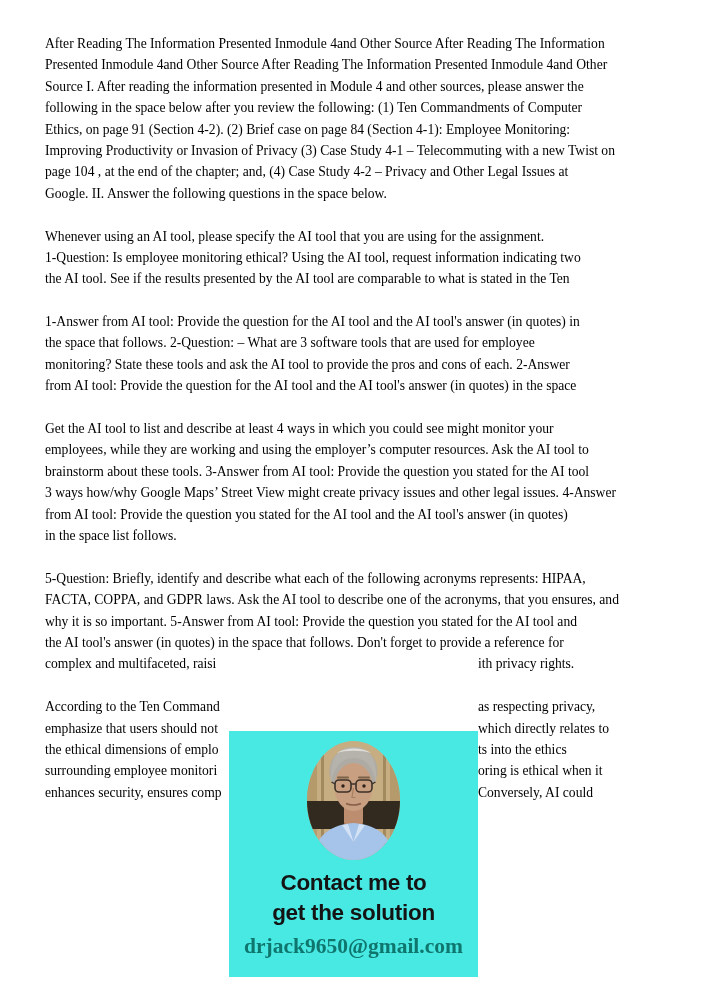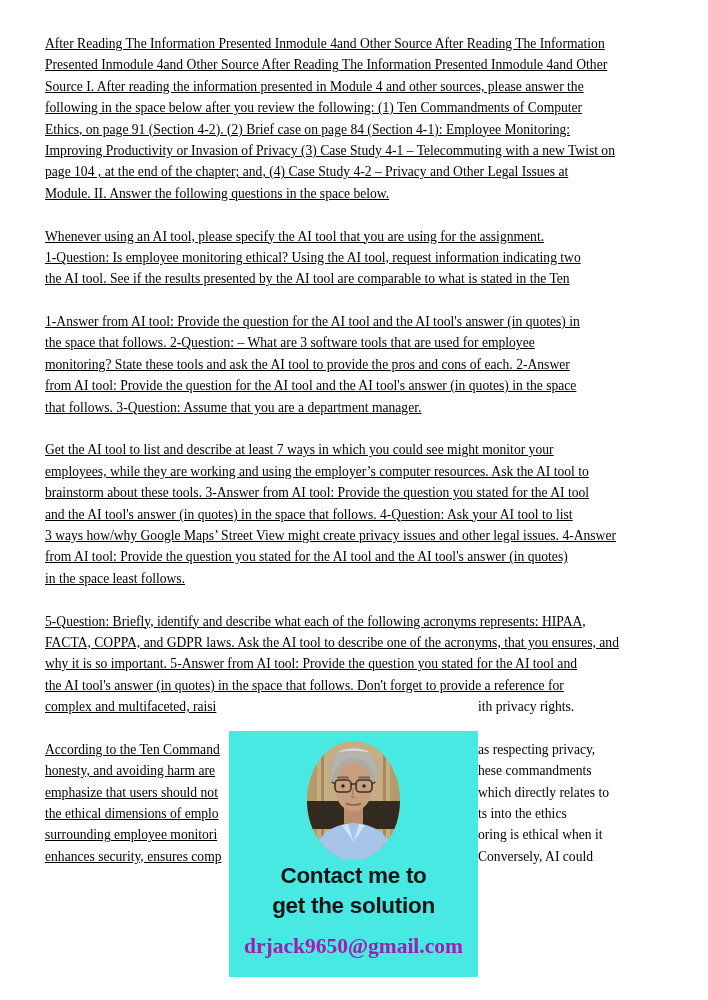--- a/index.html
+++ b/index.html
@@ -10,21 +10,21 @@
     overflow: hidden;
     font-family: "Liberation Serif", serif;
   }
   .text-col {
     position: absolute;
     left: 45px; top: 33px;
     width: 625px;
     font-size: 13.6px;
     color: #000000;
   }
-  .para { margin: 0 0 21.4px 0; text-decoration: underline; }
+  .para { margin: 0 0 21.4px 0; }
   .line {
     white-space: nowrap;
     height: 21.4px;
     line-height: 21.4px;
     position: relative;
   }
   .frag-left { white-space: nowrap; }
   .frag-right {
     position: absolute;
     left: 433px; top: 0;
@@ -39,21 +39,21 @@
   .photo {
     position: absolute;
     left: 78px; top: 10px;
     width: 93px; height: 119px;
     border-radius: 50%;
     overflow: hidden;
   }
   .photo svg { display: block; }
   .headline {
     position: absolute;
-    top: 130px; left: 0;
+    top: 137px; left: 0;
     width: 100%;
     text-align: center;
     font-family: "Liberation Sans", sans-serif;
     font-weight: bold;
     font-size: 22.5px;
     line-height: 30px;
     letter-spacing: -0.3px;
     color: #141414;
   }
   .email {
@@ -75,53 +75,50 @@
 
   <div class="text-col" style="color: rgb(0, 0, 0);">
       <div class="para">
         <div class="line">After Reading The Information Presented Inmodule 4and Other Source After Reading The Information</div>
         <div class="line">Presented Inmodule 4and Other Source After Reading The Information Presented Inmodule 4and Other</div>
         <div class="line">Source I. After reading the information presented in Module 4 and other sources, please answer the</div>
         <div class="line">following in the space below after you review the following: (1) Ten Commandments of Computer</div>
         <div class="line">Ethics, on page 91 (Section 4-2). (2) Brief case on page 84 (Section 4-1): Employee Monitoring:</div>
         <div class="line">Improving Productivity or Invasion of Privacy (3) Case Study 4-1 – Telecommuting with a new Twist on</div>
         <div class="line">page 104 , at the end of the chapter; and, (4) Case Study 4-2 – Privacy and Other Legal Issues at</div>
-        <div class="line">Module. II. Answer the following questions in the space below.</div>
+        <div class="line">Google. II. Answer the following questions in the space below.</div>
       </div>
       <div class="para">
         <div class="line">Whenever using an AI tool, please specify the AI tool that you are using for the assignment.</div>
         <div class="line">1-Question: Is employee monitoring ethical? Using the AI tool, request information indicating two</div>
         <div class="line">the AI tool. See if the results presented by the AI tool are comparable to what is stated in the Ten</div>
       </div>
       <div class="para">
         <div class="line">1-Answer from AI tool: Provide the question for the AI tool and the AI tool's answer (in quotes) in</div>
         <div class="line">the space that follows. 2-Question: – What are 3 software tools that are used for employee</div>
         <div class="line">monitoring? State these tools and ask the AI tool to provide the pros and cons of each. 2-Answer</div>
         <div class="line">from AI tool: Provide the question for the AI tool and the AI tool's answer (in quotes) in the space</div>
-        <div class="line">that follows. 3-Question: Assume that you are a department manager.</div>
       </div>
       <div class="para">
-        <div class="line">Get the AI tool to list and describe at least 7 ways in which you could see might monitor your</div>
+        <div class="line">Get the AI tool to list and describe at least 4 ways in which you could see might monitor your</div>
         <div class="line">employees, while they are working and using the employer’s computer resources. Ask the AI tool to</div>
         <div class="line">brainstorm about these tools. 3-Answer from AI tool: Provide the question you stated for the AI tool</div>
-        <div class="line">and the AI tool's answer (in quotes) in the space that follows. 4-Question: Ask your AI tool to list</div>
         <div class="line">3 ways how/why Google Maps’ Street View might create privacy issues and other legal issues. 4-Answer</div>
         <div class="line">from AI tool: Provide the question you stated for the AI tool and the AI tool's answer (in quotes)</div>
-        <div class="line">in the space least follows.</div>
+        <div class="line">in the space list follows.</div>
       </div>
       <div class="para">
         <div class="line">5-Question: Briefly, identify and describe what each of the following acronyms represents: HIPAA,</div>
         <div class="line">FACTA, COPPA, and GDPR laws. Ask the AI tool to describe one of the acronyms, that you ensures, and</div>
         <div class="line">why it is so important. 5-Answer from AI tool: Provide the question you stated for the AI tool and</div>
         <div class="line">the AI tool's answer (in quotes) in the space that follows. Don't forget to provide a reference for</div>
         <div class="line"><span class="frag-left">complex and multifaceted, raisi</span><span class="frag-right">ith privacy rights.</span></div>
       </div>
       <div class="para">
         <div class="line"><span class="frag-left">According to the Ten Command</span><span class="frag-right">as respecting privacy,</span></div>
-        <div class="line"><span class="frag-left">honesty, and avoiding harm are</span><span class="frag-right">hese commandments</span></div>
         <div class="line"><span class="frag-left">emphasize that users should not</span><span class="frag-right">which directly relates to</span></div>
         <div class="line"><span class="frag-left">the ethical dimensions of emplo</span><span class="frag-right">ts into the ethics</span></div>
         <div class="line"><span class="frag-left">surrounding employee monitori</span><span class="frag-right">oring is ethical when it</span></div>
         <div class="line"><span class="frag-left">enhances security, ensures comp</span><span class="frag-right">Conversely, AI could</span></div>
       </div>
     </div>
 
   <div class="overlay" style="background: rgb(73, 233, 227);">
 
     <div class="photo">
@@ -152,16 +149,16 @@
         <path d="M46.5,47 L45,56.5 L48.5,56.5" fill="none" stroke="#a97f61" stroke-width="1.2"></path>
         <path d="M39,62.5 C43,64.5 50,64.5 54,62.5" fill="none" stroke="#8a5f49" stroke-width="1.4"></path>
       </svg>
     </div>
 
     <div class="headline" style="color: rgb(20, 20, 20);">
       <div>Contact me to</div>
       <div>get the solution</div>
     </div>
 
-    <div class="email" style="color: #a21caf;">drjack9650@gmail.com</div>
+    <div class="email" style="color: #0f766e;">drjack9650@gmail.com</div>
 
   </div>
 </div>
 
 </body></html>

